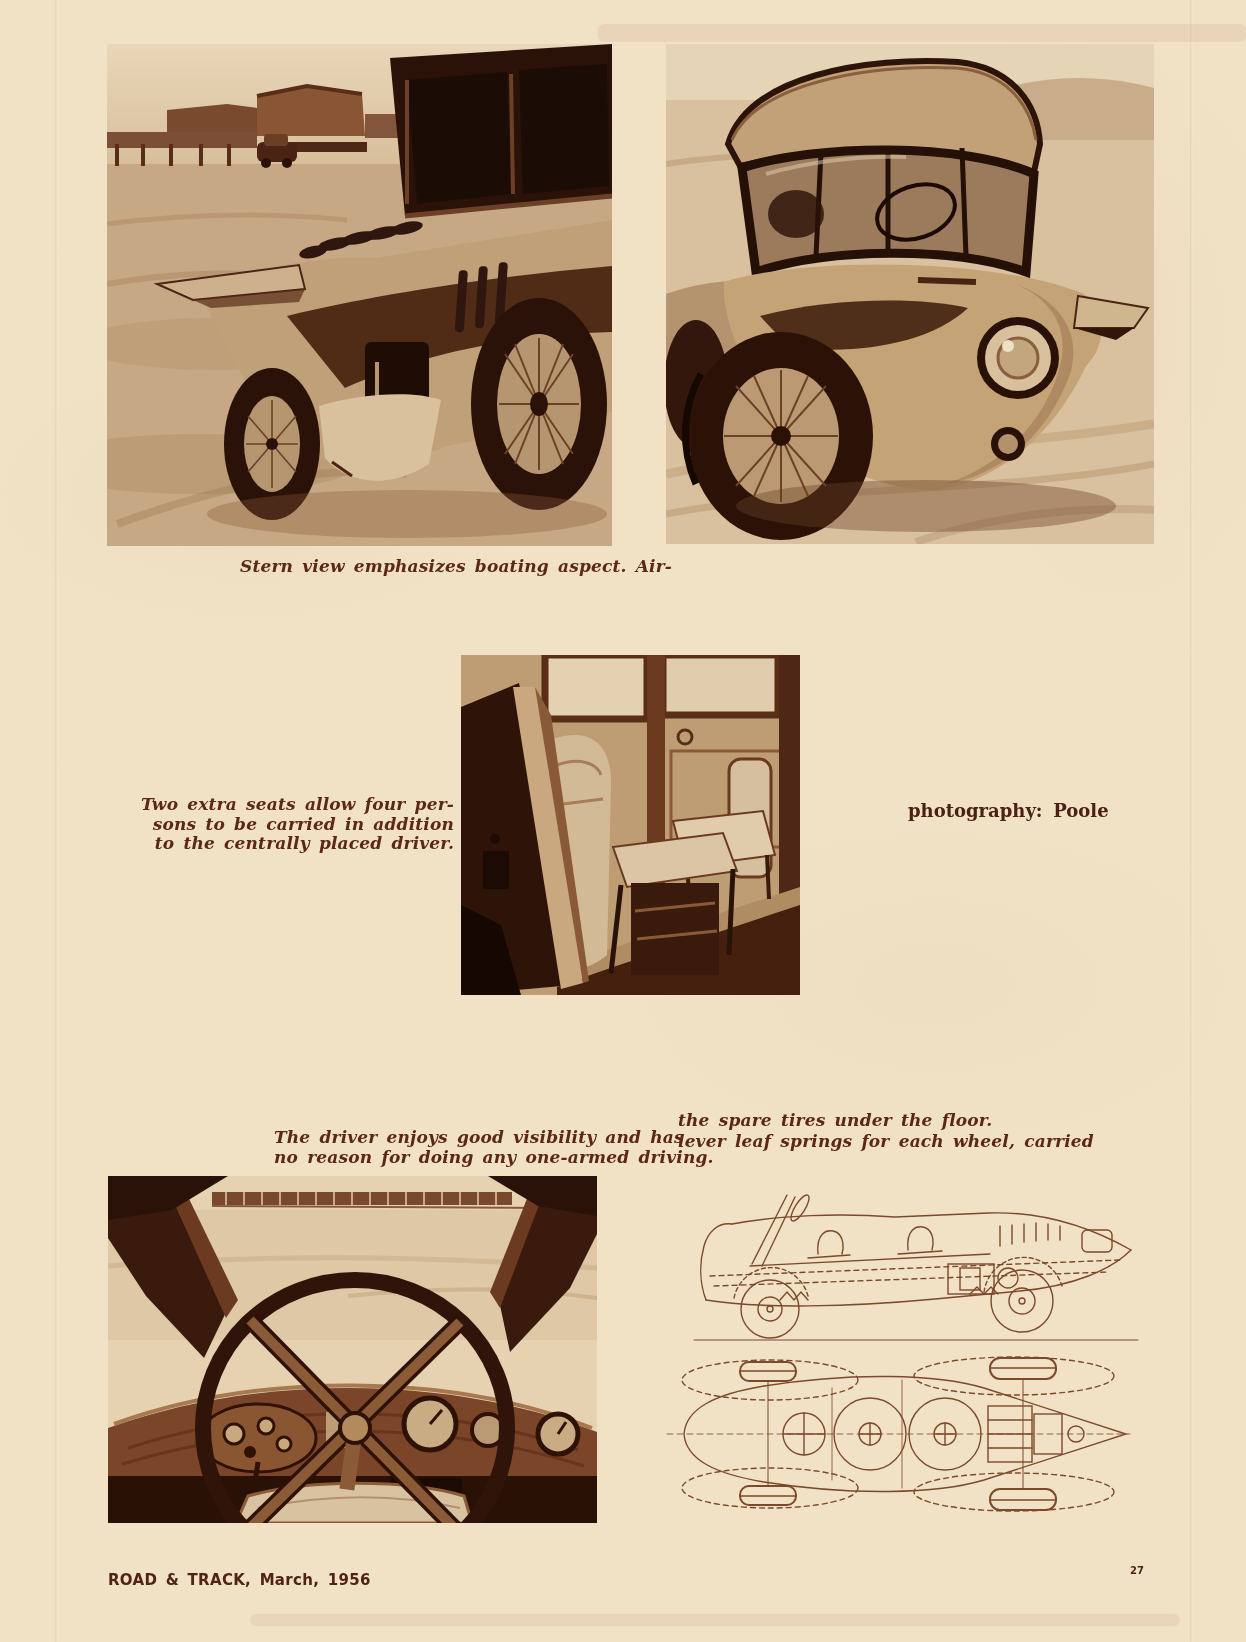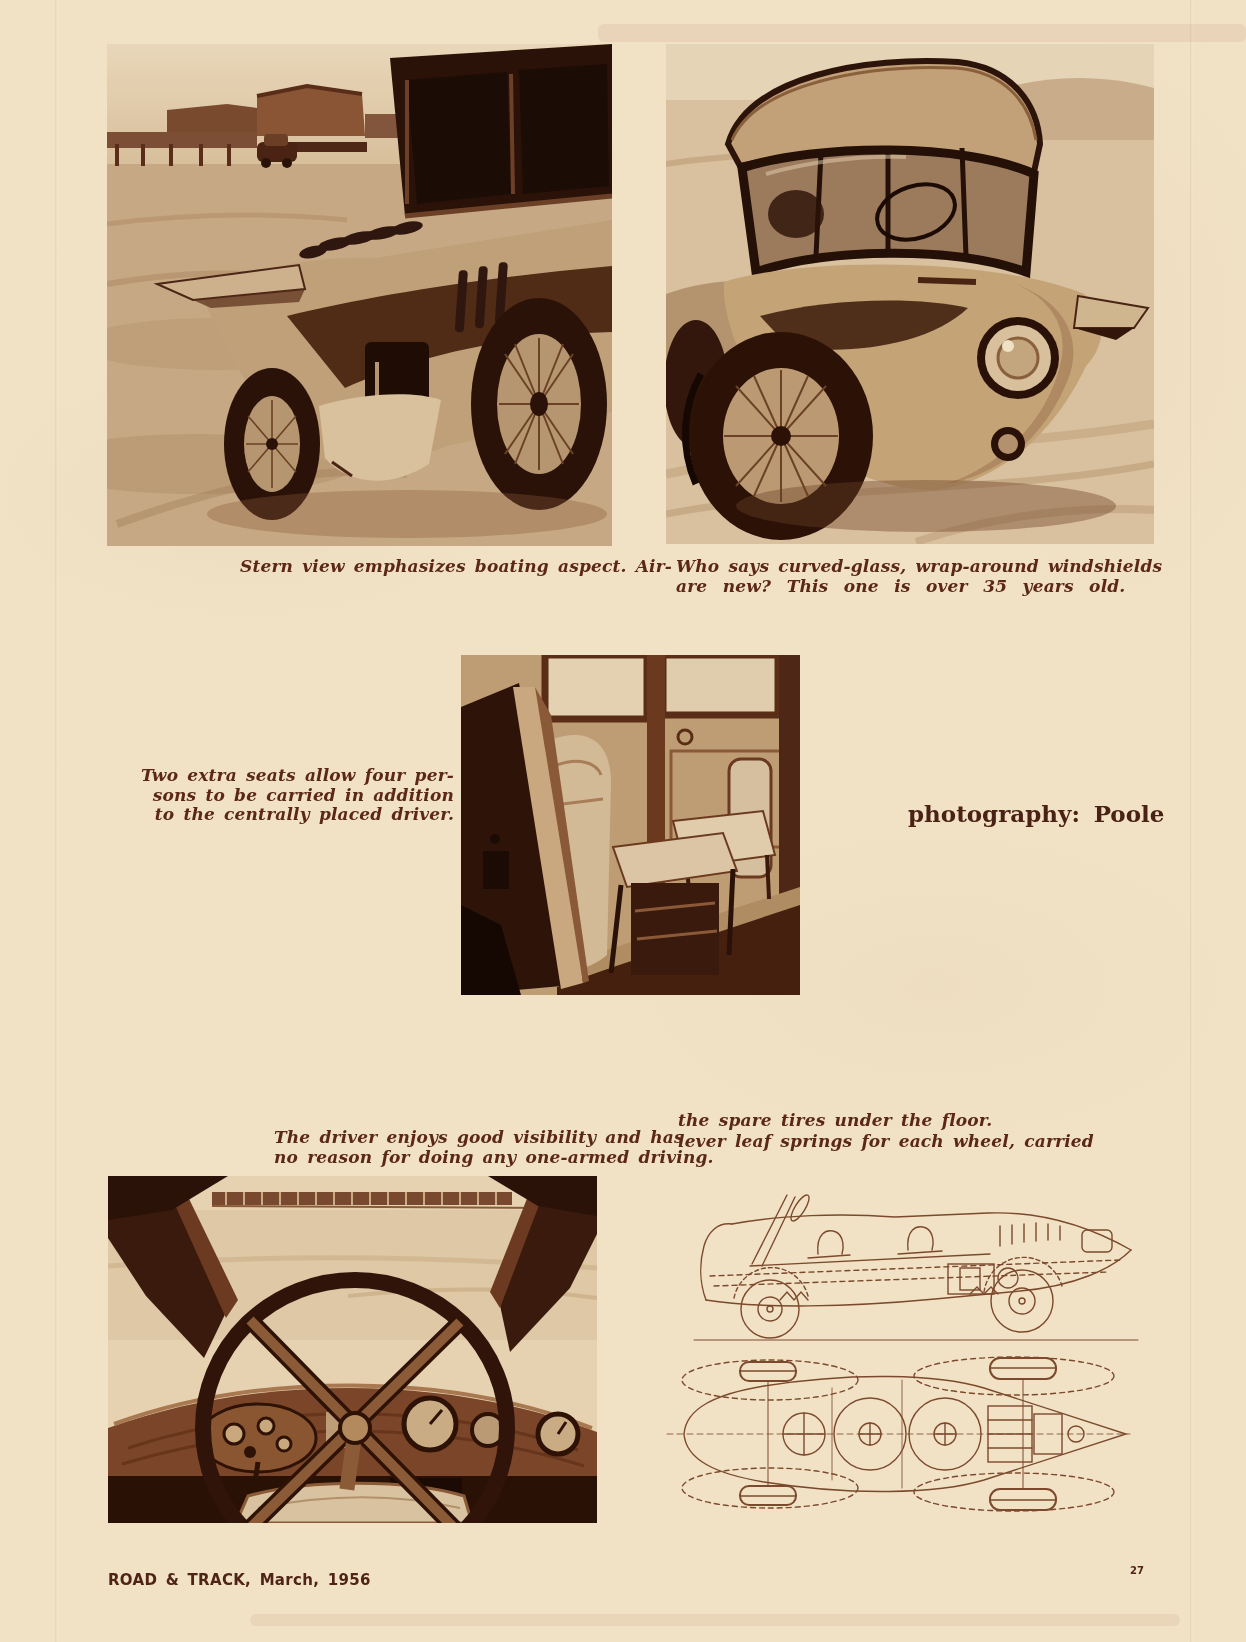--- a/index.html
+++ b/index.html
@@ -19,26 +19,26 @@
   .photo{position:absolute; margin:0; padding:0; box-shadow:inset 0 0 18px rgba(60,25,10,.25); background:#c9ab85;}
   .photo svg{display:block;}
   .cap{
     position:absolute; color:#5b2717; font-style:italic; font-weight:700;
     font-size:17px; line-height:20px; word-spacing:.18em; letter-spacing:.01em;
   }
   .cap .ln{white-space:nowrap;}
   .ws-wide{word-spacing:.55em;}
   .cap-stern{left:240px; top:556px; width:420px; text-align:center;}
   .cap-windshield{left:676px; top:556px; width:400px; text-align:left;}
-  .cap-seats{left:134px; top:766px; width:320px; text-align:right; line-height:19.5px;}
+  .cap-seats{left:134px; top:795px; width:320px; text-align:right; line-height:19.5px;}
   .cap-driver{left:274px; top:1127px; width:390px; text-align:left;}
   .cap-rumpler{left:678px; top:1110px; width:400px; text-align:left; line-height:21px;}
   .credit{
     position:absolute; left:908px; top:800px; color:#4a2115;
-    font-size:23px; font-weight:600; font-style:normal; word-spacing:.25em;
+    font-size:18px; font-weight:600; font-style:normal; word-spacing:.25em;
   }
   .drawing{position:absolute;}
   .footer-pub{
     position:absolute; left:108px; top:1571px; color:#4f2316;
     font-family:"DejaVu Sans", sans-serif; font-weight:700; font-size:15px; letter-spacing:.02em; word-spacing:.2em;
   }
   .page-num{
     position:absolute; left:1130px; top:1565px; color:#4f2316;
     font-family:"DejaVu Sans", sans-serif; font-weight:700; font-size:10px;
   }
@@ -192,24 +192,20 @@
         <path d="M35,330 A100,112 0 0 0 30,440" stroke="#150803" stroke-width="7" fill="none"></path>
       </g>
       <ellipse cx="260" cy="462" rx="190" ry="26" fill="#6b4226" opacity=".4"></ellipse>
     </svg>
   </figure>
 
   <div class="cap cap-stern">
     <div class="ln">Stern view emphasizes boating aspect.  Air-</div>
   </div>
 
-  <div class="cap cap-windshield">
-    <div class="ln">Who says curved-glass, wrap-around windshields</div>
-    <div class="ln ws-wide">are new?  This one is over 35 years old.</div>
-  </div>
 
   <figure class="photo" style="left:461px; top:655px;">
     <svg width="339" height="340" viewBox="0 0 339 340">
       <rect x="0" y="0" width="339" height="340" fill="#bf9d74"></rect>
 
       <rect x="84" y="0" width="102" height="64" fill="#e3d1b2" stroke="#5a2d16" stroke-width="7"></rect>
       <rect x="202" y="0" width="115" height="60" fill="#e0cdae" stroke="#5a2d16" stroke-width="7"></rect>
       <rect x="186" y="0" width="18" height="252" fill="#6b3a1e"></rect>
       <circle cx="224" cy="82" r="7" fill="none" stroke="#5a2d16" stroke-width="3"></circle>
       <rect x="210" y="96" width="112" height="96" fill="none" stroke="#8a5a38" stroke-width="3"></rect>

